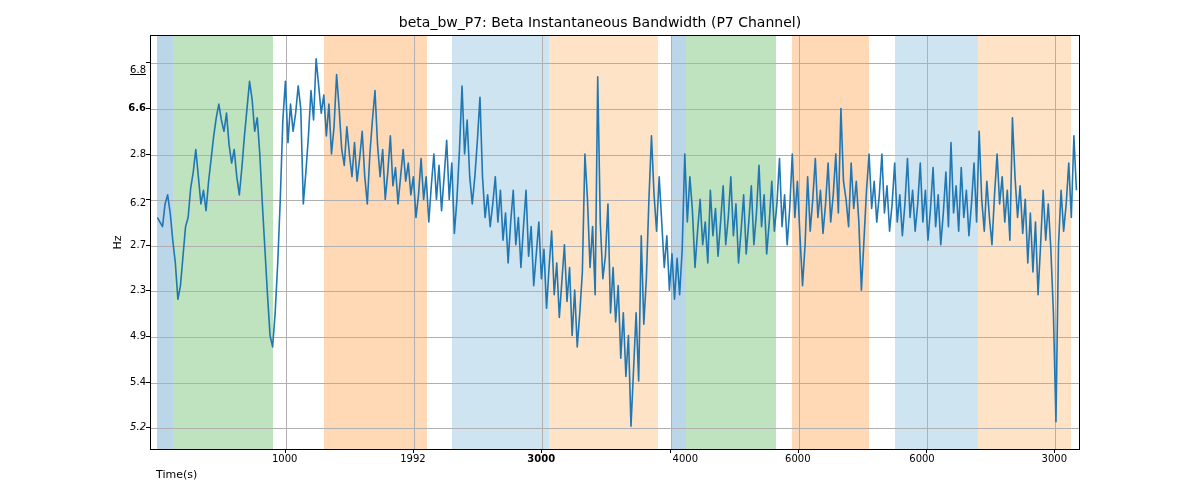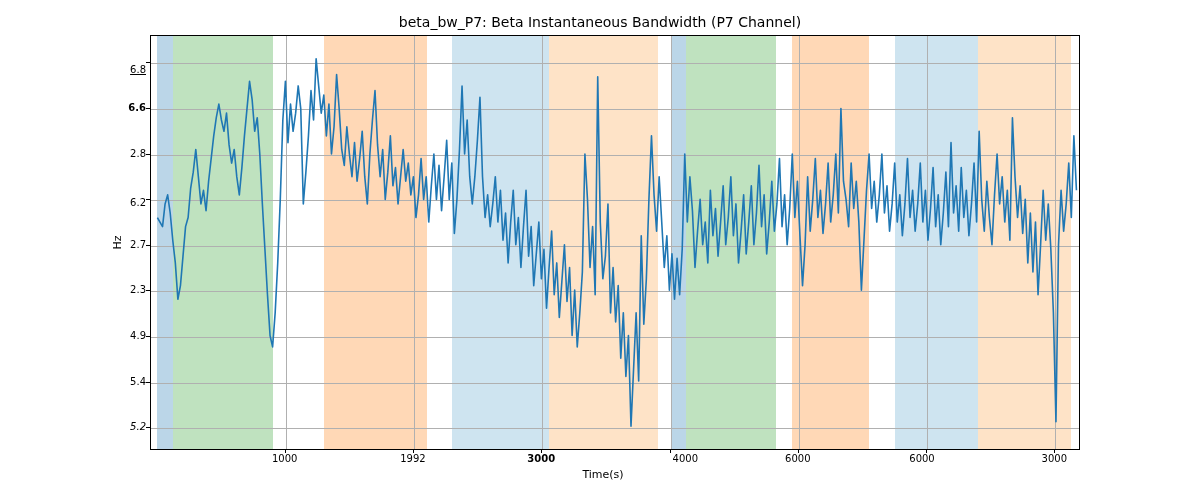--- a/index.html
+++ b/index.html
@@ -47,23 +47,23 @@
   .c-lblue  { background: rgba(158,202,225,0.50); }
   .c-lorange{ background: rgba(253,208,162,0.60); }
   .grid-h, .grid-v {
     position: absolute;
     background: #b0b0b0;
   }
   .grid-h { left: 0; right: 0; height: 1px; }
   .grid-v { top: 0; bottom: 0; width: 1px; }
   .xlabel {
     position: absolute;
-    left: 138px;
+    left: 156px;
     width: 930px;
-    text-align: center;
+    text-align: left;
     top: 468px;
     font-size: 11px;
   }
   .ylabel {
     position: absolute;
     left: 110px;
     top: 35px;
     height: 415px;
     width: 14px;
     display: flex;

